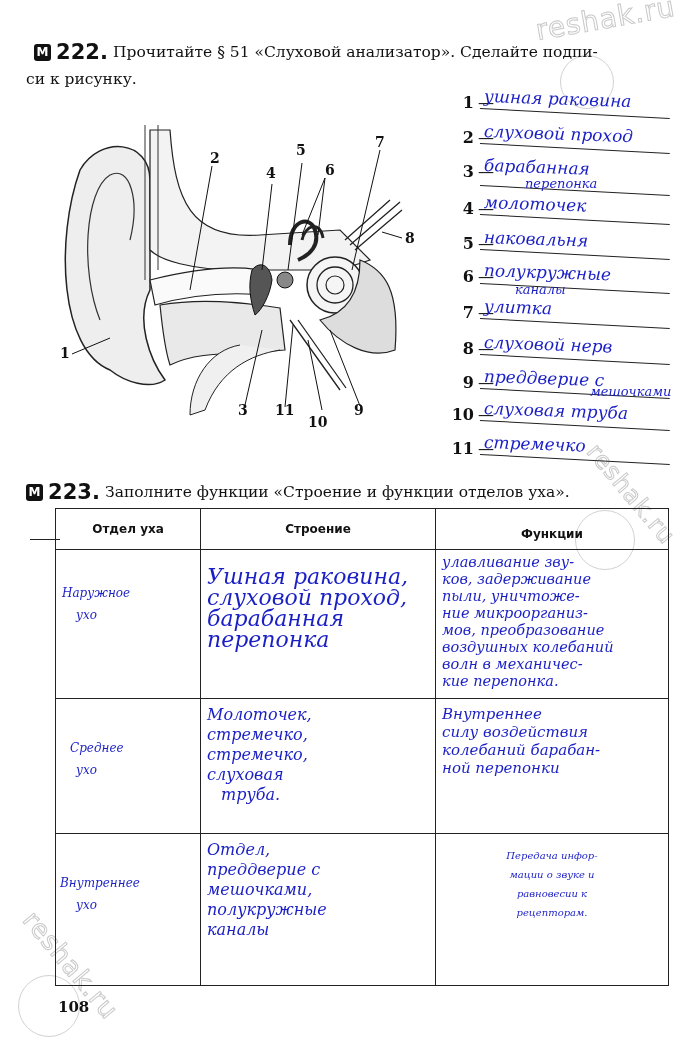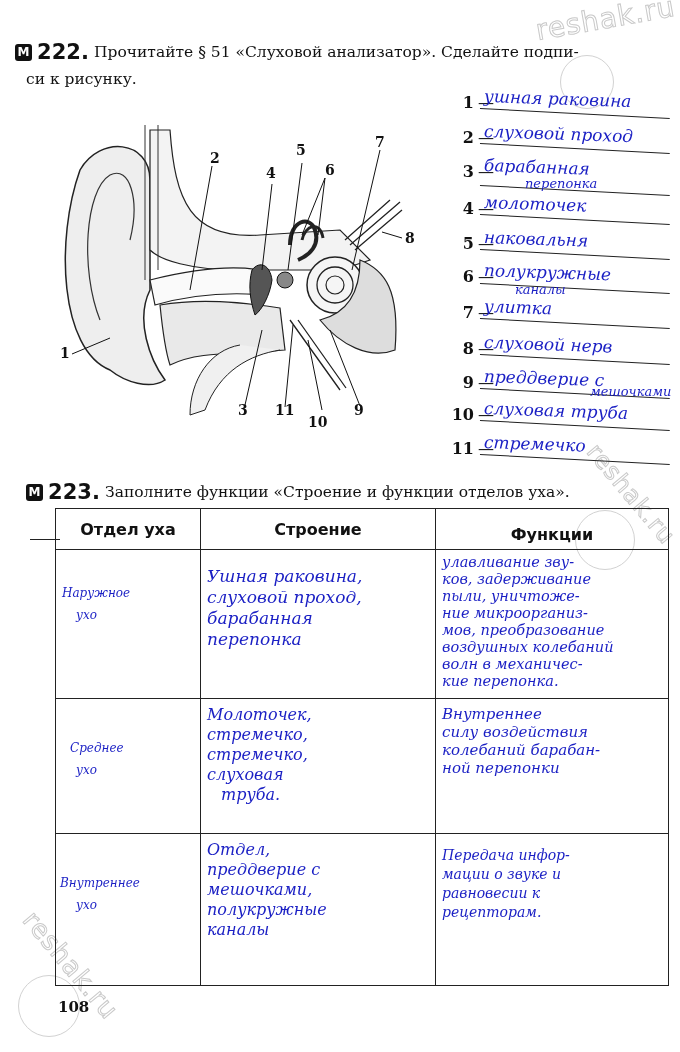--- a/index.html
+++ b/index.html
@@ -25,42 +25,42 @@
 
     .figure { position: absolute; left: 40px; top: 120px; width: 380px; height: 310px; }
     .fig-num { position: absolute; font-weight: bold; font-size: 14px; }
 
     table.ear {
       position: absolute; left: 55px; top: 508px; width: 613px; border-collapse: collapse;
       table-layout: fixed;
     }
     table.ear th, table.ear td { border: 1.6px solid #222; vertical-align: top; padding: 0; }
     table.ear th {
-      font-family: "DejaVu Sans", sans-serif; font-weight: bold; font-size: 16px; height: 30px;
+      font-family: "DejaVu Sans", sans-serif; font-weight: bold; font-size: 12px; height: 30px;
       vertical-align: middle; text-align: center;
     }
     .cell-text { font-size: 16px; line-height: 19px; padding: 8px 6px; }
     .cell-dept { font-size: 12px; line-height: 22px; padding-left: 6px; }
     .hline { position: absolute; border-top: 1.5px solid #222; }
     .page-num { position: absolute; left: 58px; top: 998px; font-weight: bold; font-size: 15px; }
     .wm { position: absolute; font-family: "DejaVu Sans", sans-serif; font-size: 28px; color: transparent;
       -webkit-text-stroke: 1px #c9c9c9; letter-spacing: 1px; }
     .wm-c { position: absolute; border: 1.5px solid #d2d2d2; border-radius: 50%; }
   </style>
 </head>
 <body>
 
 <div class="wm" style="left:535px; top:2px; transform:rotate(-10deg);">reshak.ru</div>
 <div class="wm-c" style="left:560px; top:55px; width:52px; height:52px;"></div>
 <div class="wm" style="left:570px; top:480px; transform:rotate(50deg); font-size:24px;">reshak.ru</div>
 <div class="wm-c" style="left:575px; top:510px; width:58px; height:58px;"></div>
 <div class="wm" style="left:5px; top:950px; transform:rotate(50deg); font-size:26px;">reshak.ru</div>
 <div class="wm-c" style="left:18px; top:975px; width:60px; height:60px;"></div>
 
-<div class="abs" style="left:15px; top:40px; width:640px;">
+<div class="abs" style="left:34px; top:40px; width:640px;">
   <span class="mark">М</span>
   <span class="ex-num">222.</span>
   <span class="task-text">Прочитайте § 51 «Слуховой анализатор». Сделайте подпи-</span>
 </div>
 <div class="abs task-text" style="left:26px; top:70px;">си к рисунку.</div>
 
 <div class="figure">
   <svg width="380" height="310" viewBox="0 0 380 310">
 
     <path d="M70,250 C20,230 15,120 40,50 C60,15 110,20 110,60 L110,170 C95,200 110,240 125,260 C110,270 85,262 70,250 Z" fill="#eee" stroke="#222" stroke-width="1.5"></path>
@@ -222,21 +222,21 @@
   </thead>
   <tbody>
     <tr style="height:145px;">
       <td>
         <div class="cell-dept hw" style="padding-top:32px;">
           <div>Наружное</div>
           <div style="padding-left:14px;">ухо</div>
         </div>
       </td>
       <td>
-        <div class="cell-text hw" style="font-size:17px; line-height:21px; padding-top:16px;">
+        <div class="cell-text hw" style="font-size:22px; line-height:21px; padding-top:16px;">
           <div>Ушная раковина,</div>
           <div>слуховой проход,</div>
           <div>барабанная</div>
           <div>перепонка</div>
         </div>
       </td>
       <td>
         <div class="cell-text hw" style="font-size:14.5px; line-height:17px; padding-top:4px;">
           <div>улавливание зву-</div>
           <div>ков, задерживание</div>
@@ -284,21 +284,21 @@
       <td>
         <div class="cell-text hw" style="font-size:16px; line-height:20px; padding-top:6px;">
           <div>Отдел,</div>
           <div>преддверие с</div>
           <div>мешочками,</div>
           <div>полукружные</div>
           <div>каналы</div>
         </div>
       </td>
       <td>
-        <div class="cell-text hw" style="font-size:14px; line-height:19px; padding-top:12px;">
+        <div class="cell-text hw" style="font-size:10px; line-height:19px; padding-top:12px;text-align:center;">
           <div>Передача инфор-</div>
           <div>мации о звуке и</div>
           <div>равновесии к</div>
           <div>рецепторам.</div>
         </div>
       </td>
     </tr>
   </tbody>
 </table>
 

